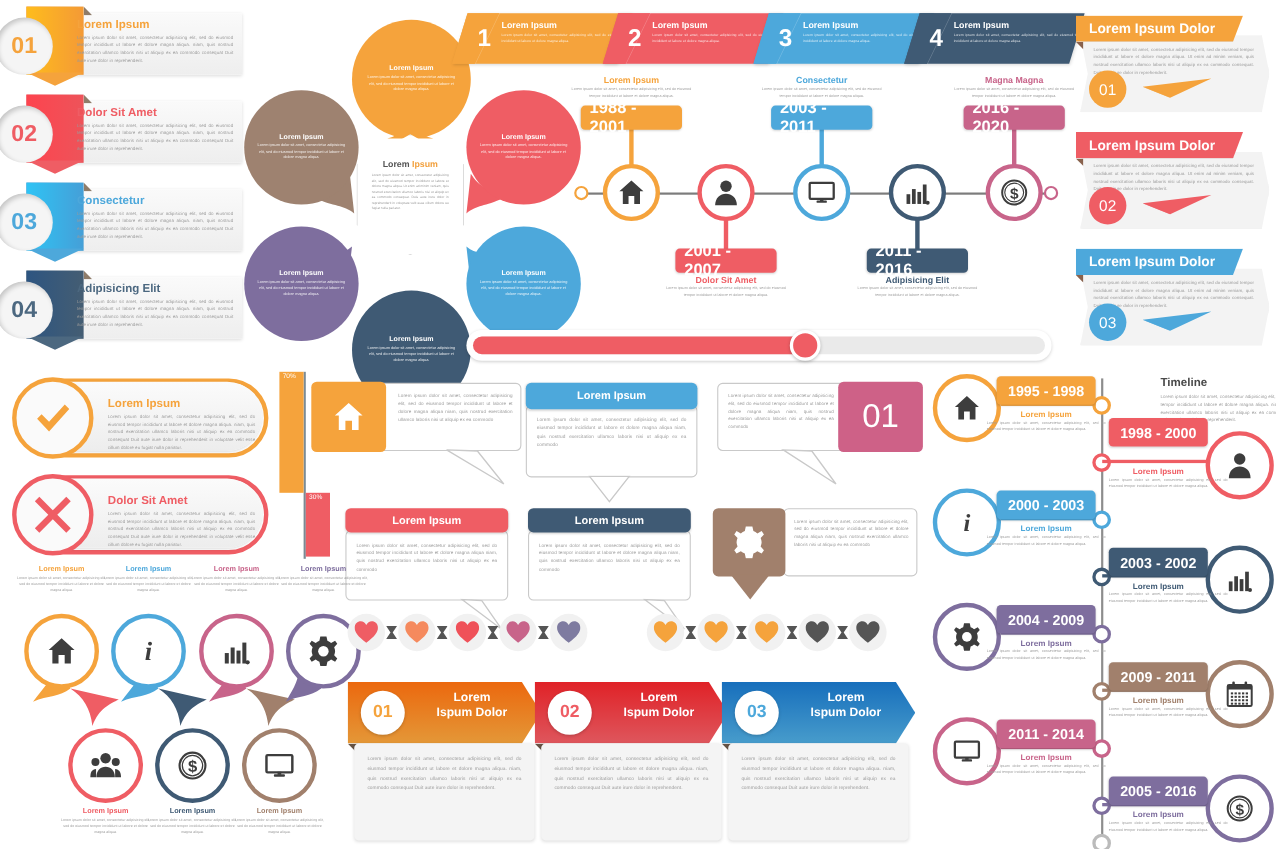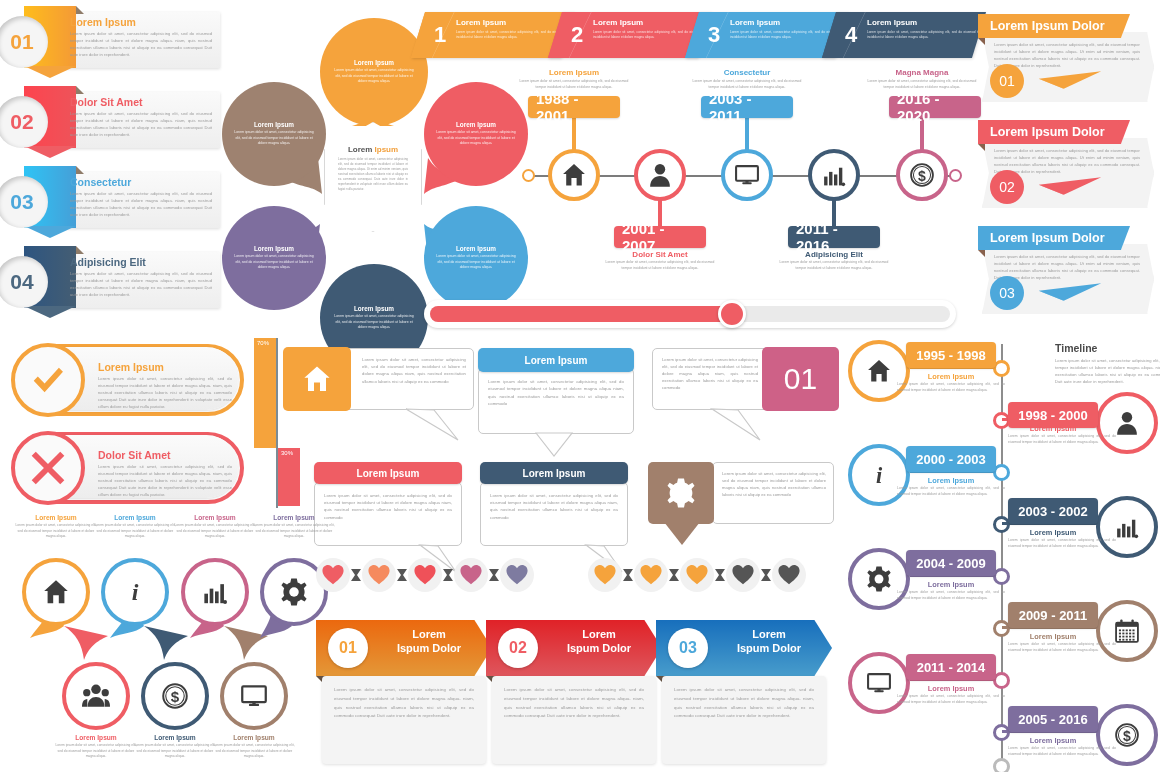--- a/index.html
+++ b/index.html
@@ -325,21 +325,21 @@
         <div class="tl-head" style="left:266px;top:182px;width:112px;color:#3F5A74;">Adipisicing Elit</div>
         <div class="lorem c" style="position:absolute;left:266px;top:192px;width:112px;font-size:3.3px;">Lorem ipsum dolor sit amet, consectetur adipisicing elit, sed do eiusmod tempor incididunt ut labore et dolore magna aliqua.</div>
         <div class="tl-node" style="left:384px;top:81px;border-color:#C8648A;">
           <svg width="26" height="26" viewBox="0 0 100 100" fill="#3d3d3d">
             <circle cx="50" cy="50" r="42" fill="none" stroke="#3d3d3d" stroke-width="7"></circle>
             <circle cx="50" cy="50" r="33" fill="none" stroke="#3d3d3d" stroke-width="4"></circle>
             <text x="50" y="72" font-size="54" font-weight="bold" text-anchor="middle" fill="#3d3d3d" font-family="Liberation Sans, sans-serif">$</text>
           </svg>
         </div>
         <div class="tl-conn" style="left:408px;top:48px;height:34px;background:#C8648A;"></div>
-        <div class="tl-badge" style="left:377px;top:28px;width:92px;height:22px;background:#C8648A;">2016 - 2020</div>
+        <div class="tl-badge" style="left:364px;top:28px;width:92px;height:22px;background:#C8648A;">2016 - 2020</div>
         <div class="tl-head" style="left:354px;top:0px;width:112px;color:#C8648A;">Magna Magna</div>
         <div class="lorem c" style="position:absolute;left:354px;top:11px;width:112px;font-size:3.3px;">Lorem ipsum dolor sit amet, consectetur adipisicing elit, sed do eiusmod tempor incididunt ut labore et dolore magna aliqua.</div>
       </div>
   </div>
 
   <div class="abs" style="left:424px;top:300px;width:532px;height:28px;">
     <div class="abs" style="left:0;top:0;width:532px;height:28px;border-radius:14px;background:#fff;box-shadow:0 1px 3px rgba(0,0,0,.18);"></div>
     <div class="abs" style="left:6px;top:6px;width:520px;height:16px;border-radius:8px;background:#EAEAEA;"></div>
     <div class="abs" id="sliderfill" style="left: 6px; top: 6px; height: 16px; border-radius: 8px; background: rgb(239, 93, 100); width: 301.6px;"></div>
     <div class="abs" id="sliderknob" style="top: 0px; width: 28px; height: 28px; border-radius: 50%; background: rgb(239, 93, 100); border: 3.5px solid rgb(255, 255, 255); box-shadow: rgba(0, 0, 0, 0.25) 0px 1px 3px; left: 293.6px;"></div>
@@ -700,21 +700,21 @@
         <div class="vt-sub" style="left:44px;top:34px;width:90px;text-align:center;color:#F5A33C;">Lorem Ipsum</div>
         <div class="vt-bd lorem" style="left:35px;top:44px;font-size:3.3px;">Lorem ipsum dolor sit amet, consectetur adipisicing elit, sed do eiusmod tempor incididunt ut labore et dolore magna aliqua.</div>
         <div class="vt-dot" style="left:131px;top:74px;border-color:#EF5D64;"></div>
         <div class="vt-icon" style="left:234px;top:54px;border-color:#EF5D64;">
           <svg width="26" height="26" viewBox="0 0 100 100" fill="#3d3d3d">
             <circle cx="50" cy="28" r="20"></circle>
             <path d="M12 95 C12 68 30 54 50 54 C70 54 88 68 88 95 Z"></path>
           </svg>
         </div>
         <div class="vt-stick" style="left:140px;top:80px;width:96px;background:#EF5D64;"></div>
-        <div class="vt-badge" style="left:146px;top:64px;width:90px;background:#EF5D64;">1998 - 2000</div>
+        <div class="vt-badge" style="left:146px;top:42px;width:90px;background:#EF5D64;">1998 - 2000</div>
         <div class="vt-sub" style="left:146px;top:86px;width:90px;text-align:center;color:#EF5D64;">Lorem Ipsum</div>
         <div class="vt-bd lorem" style="left:146px;top:96px;font-size:3.3px;">Lorem ipsum dolor sit amet, consectetur adipisicing elit, sed do eiusmod tempor incididunt ut labore et dolore magna aliqua.</div>
         <div class="vt-dot" style="left:131px;top:126px;border-color:#4DA8DB;"></div>
         <div class="vt-icon" style="left:-14px;top:106px;border-color:#4DA8DB;">
           <svg width="26" height="26" viewBox="0 0 100 100" fill="#3d3d3d">
             <text x="50" y="80" font-size="86" font-style="italic" font-weight="bold" text-anchor="middle" fill="#3d3d3d" font-family="Liberation Serif, serif">i</text>
           </svg>
         </div>
         <div class="vt-stick" style="left:48px;top:132px;width:86px;background:#4DA8DB;"></div>
         <div class="vt-badge" style="left:44px;top:108px;width:90px;background:#4DA8DB;">2000 - 2003</div>

